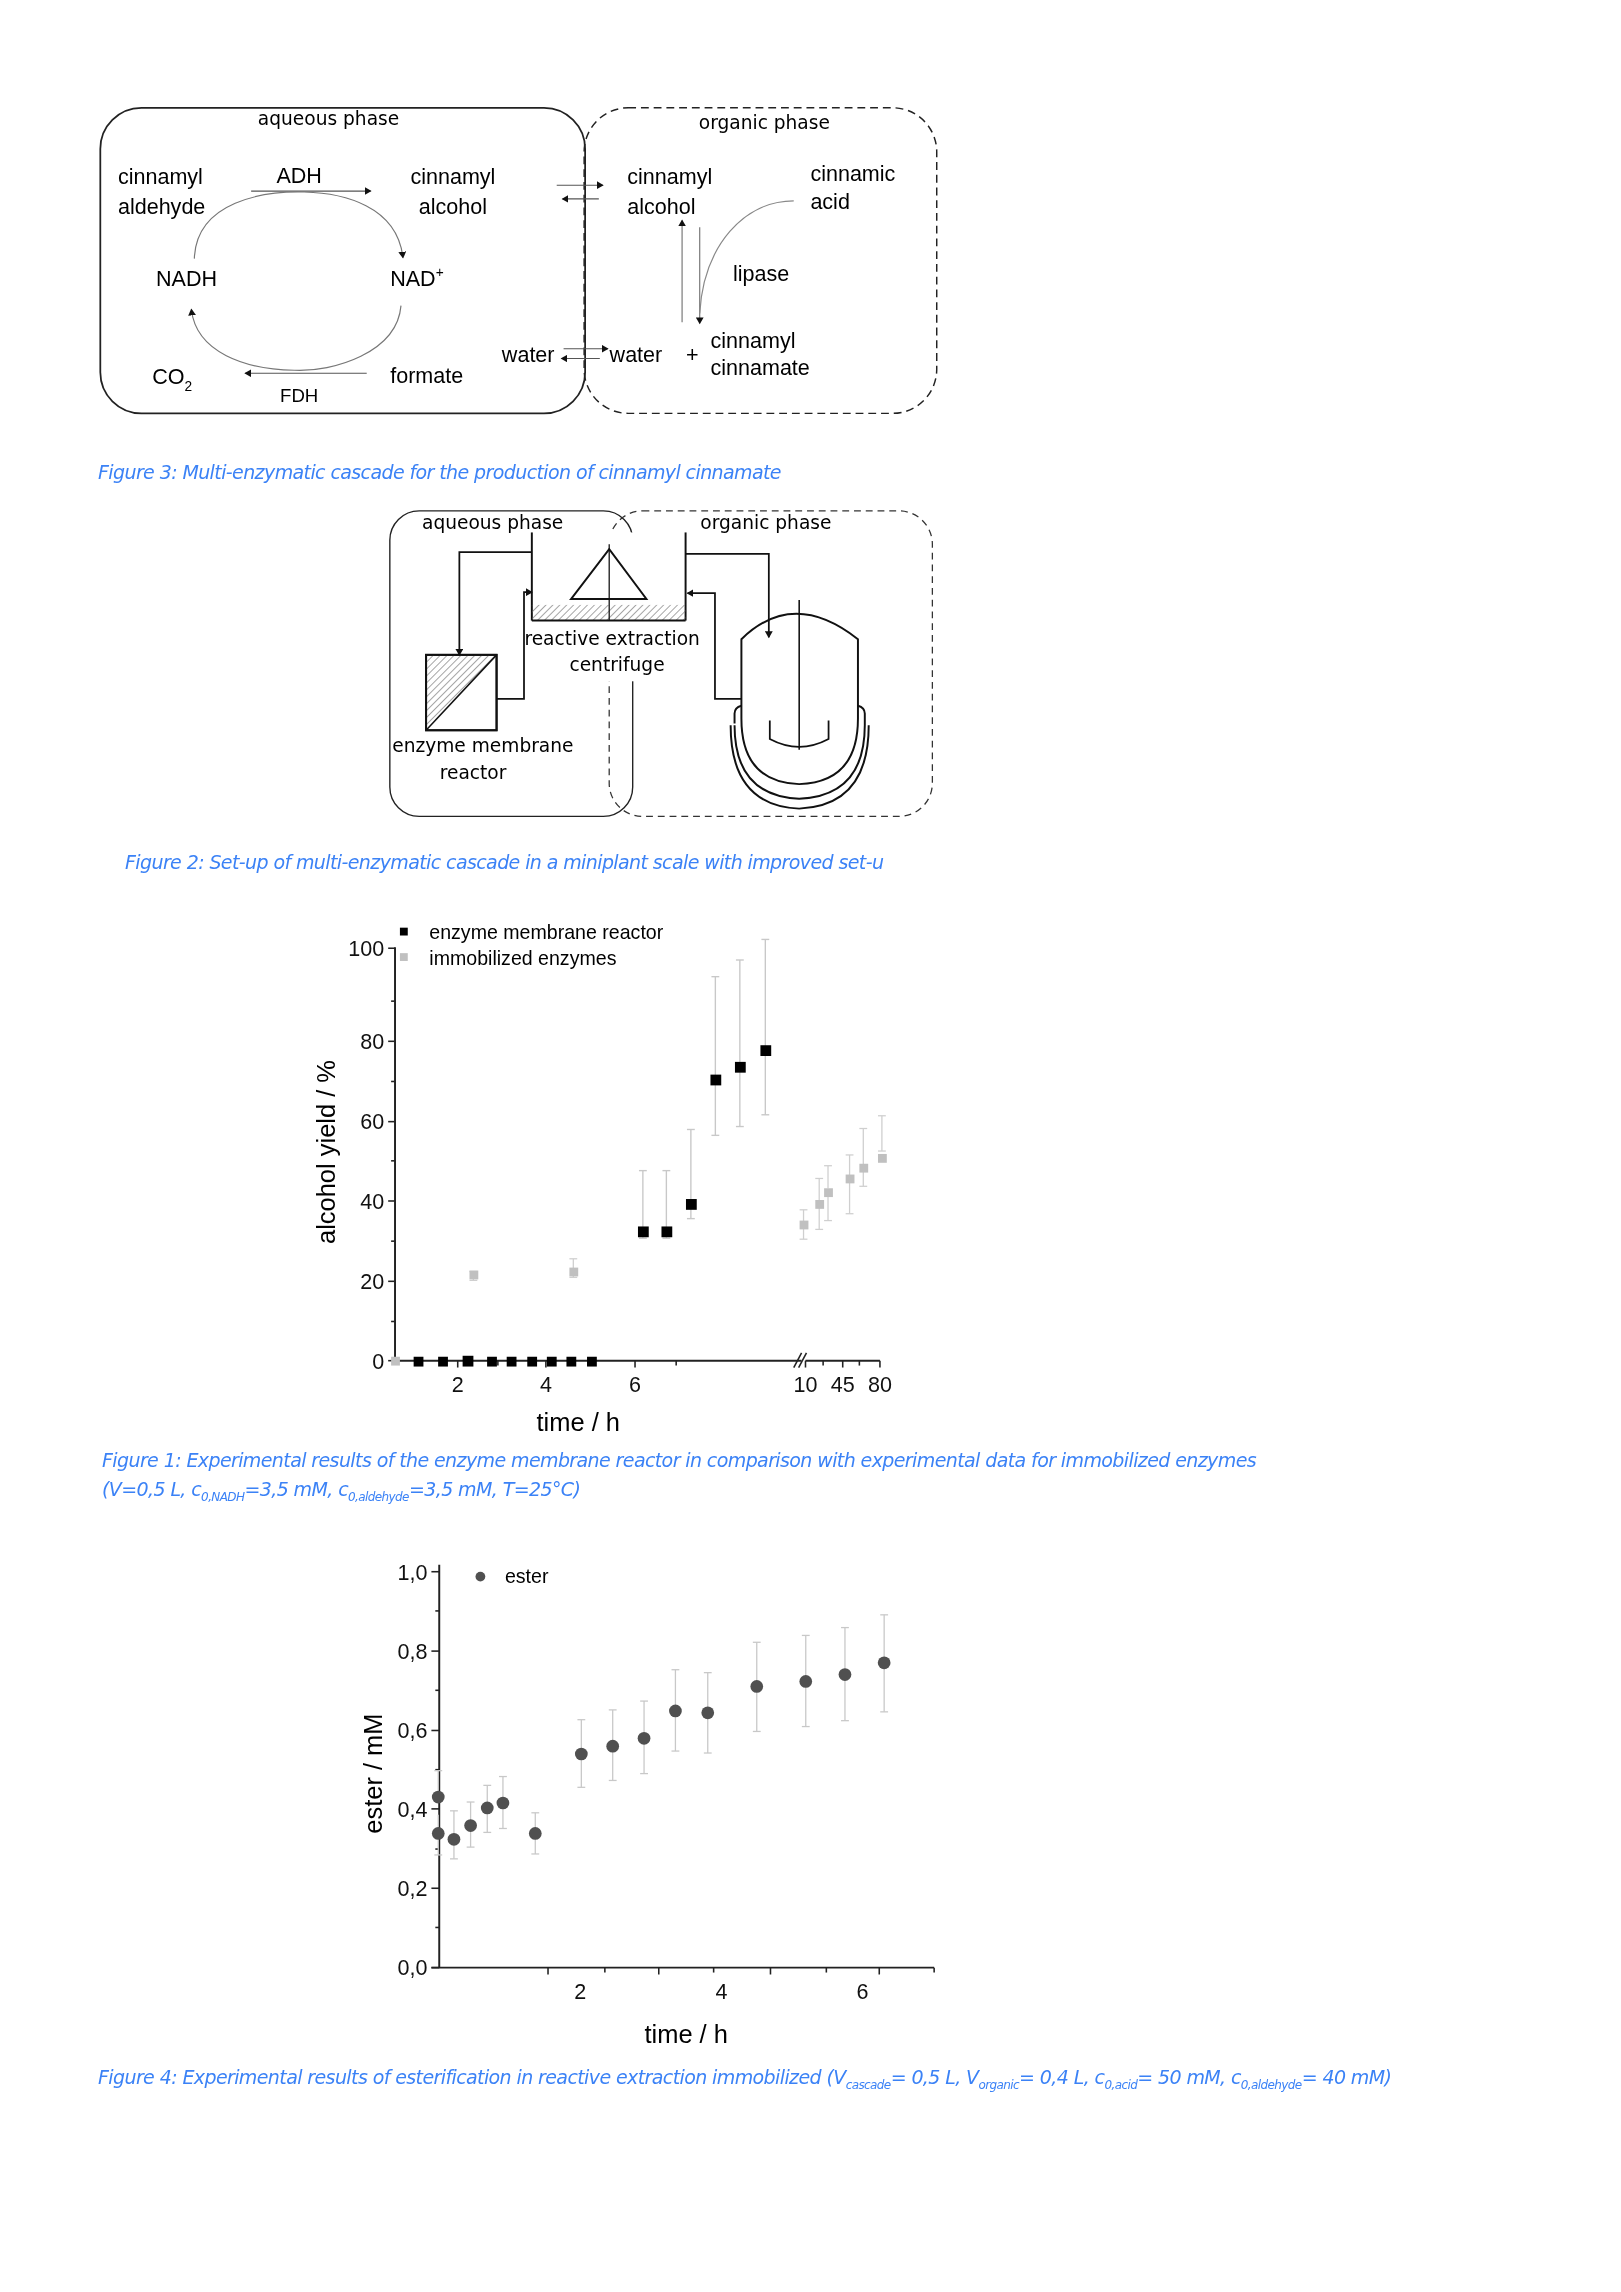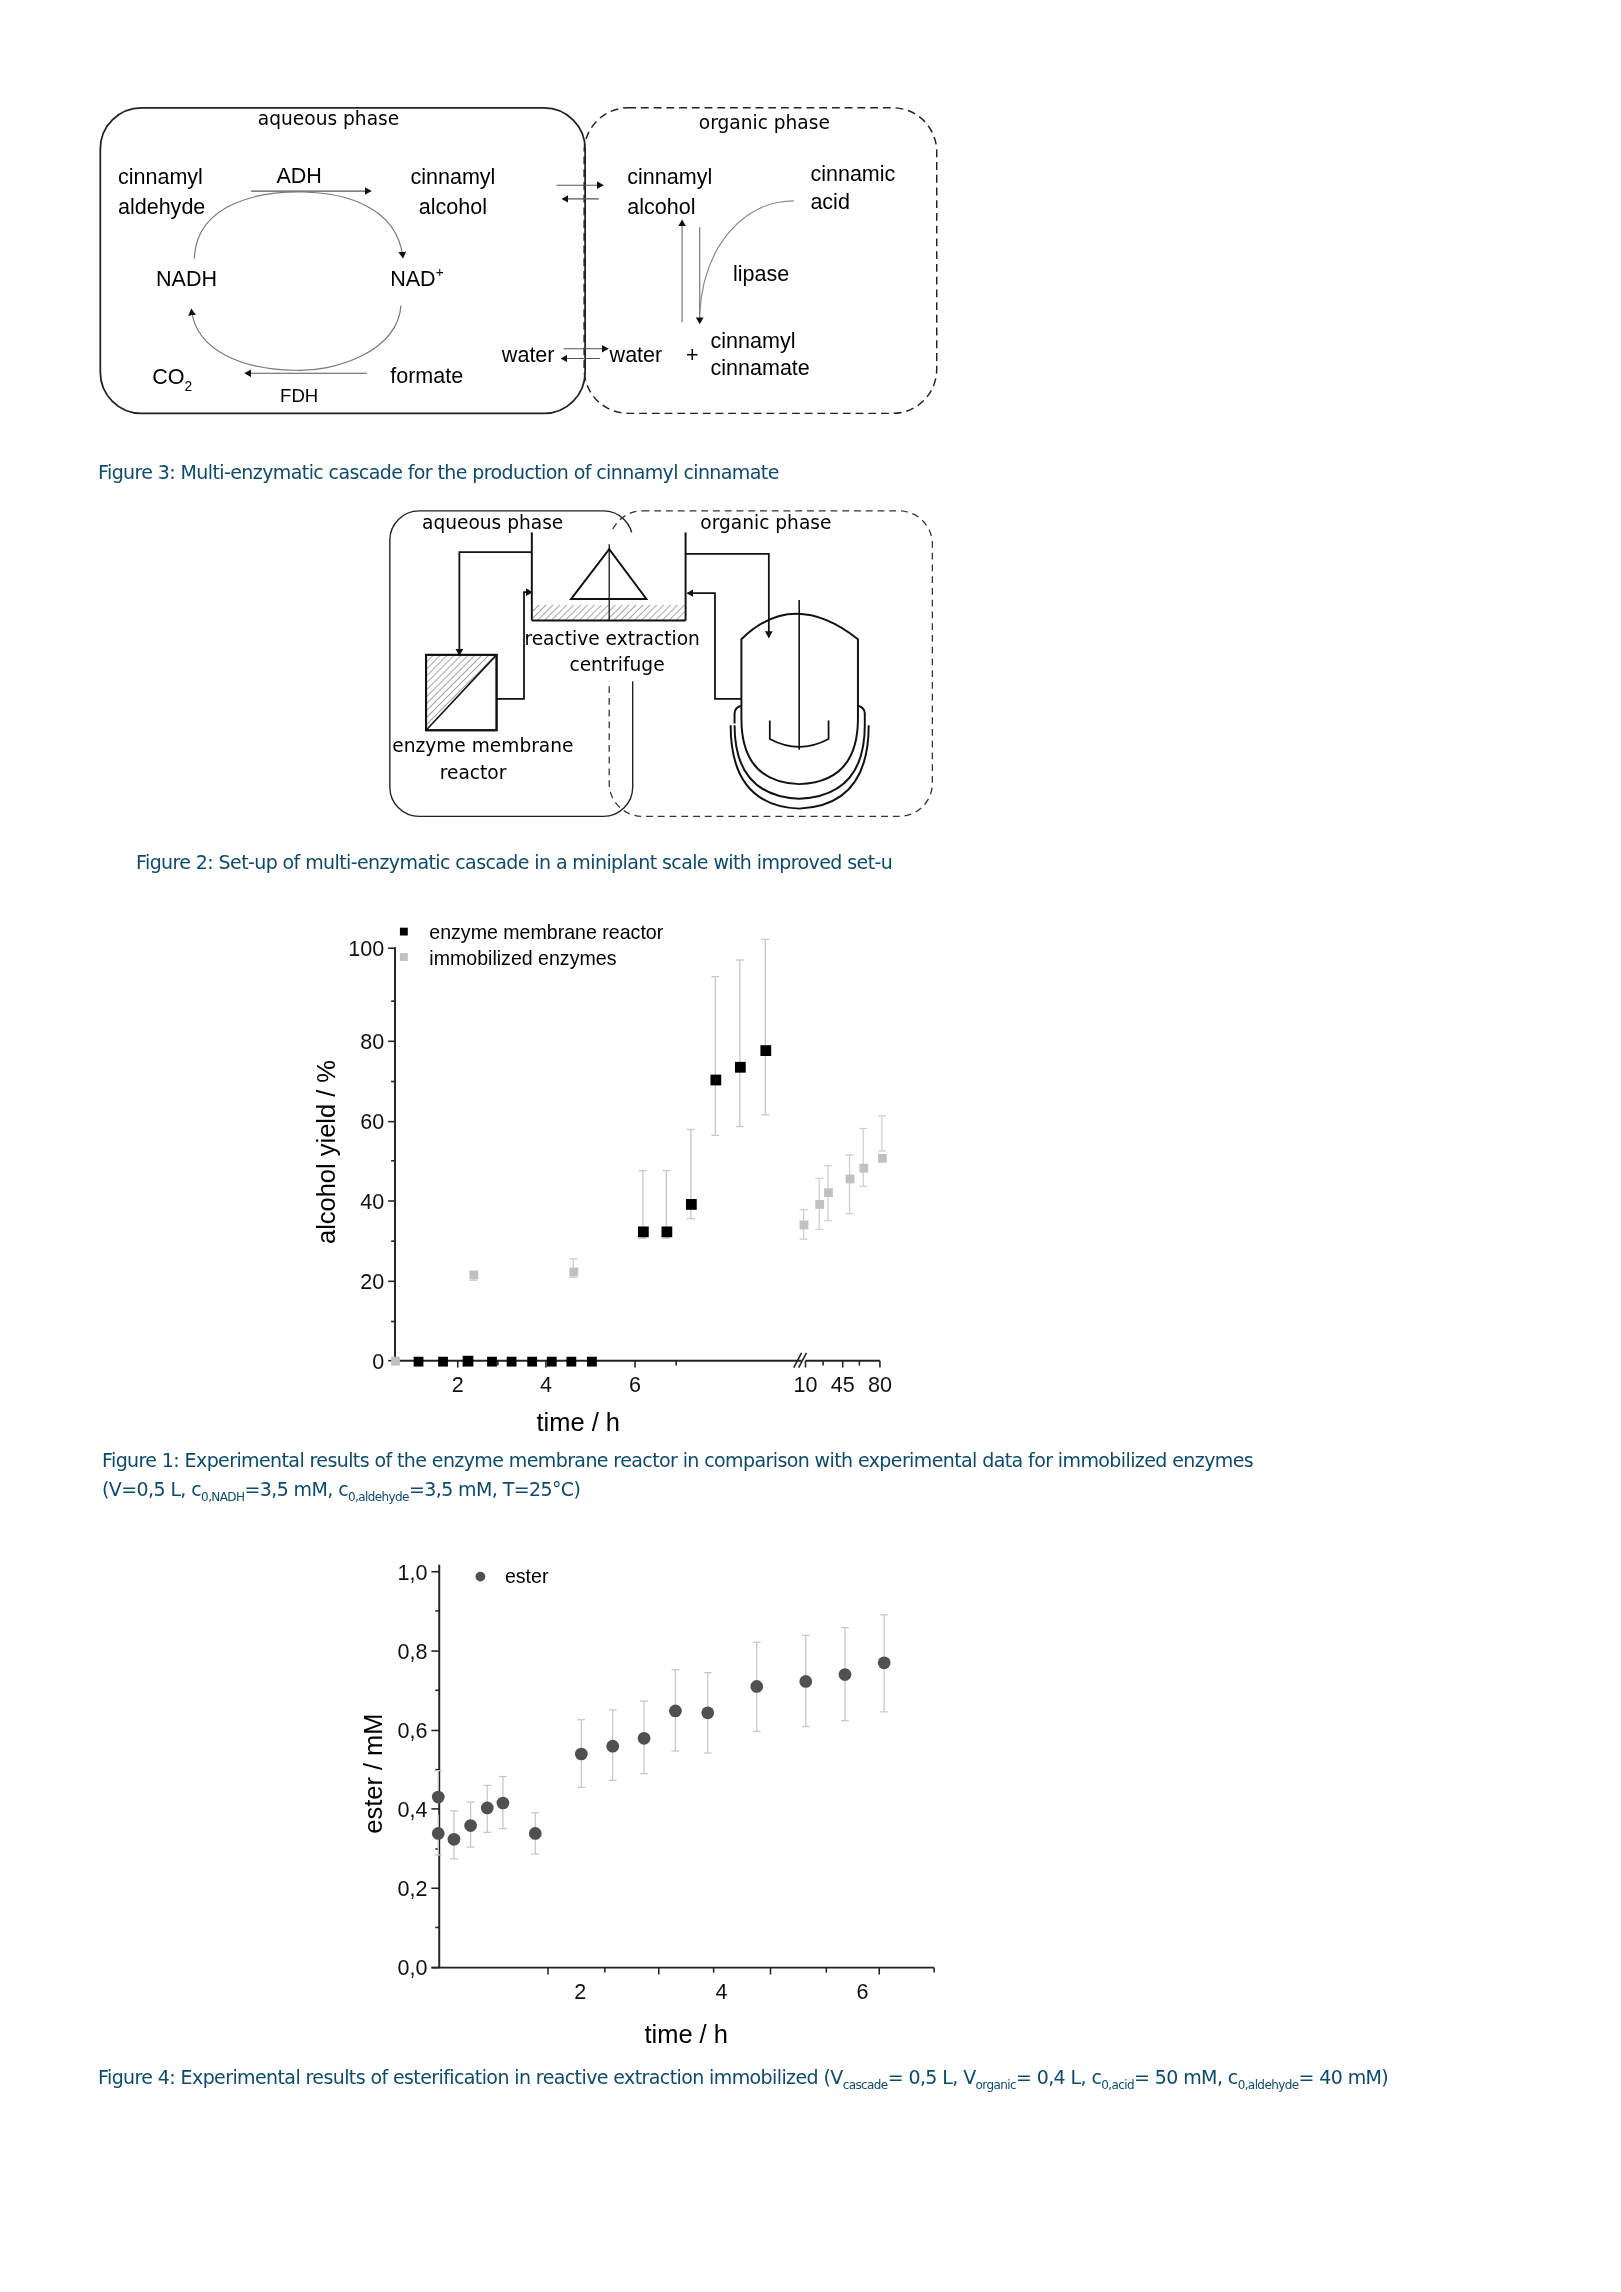--- a/index.html
+++ b/index.html
@@ -1,18 +1,18 @@
 <!DOCTYPE html>
 <html><head>
 <meta charset="utf-8">
 <style>
   html, body { margin:0; padding:0; background:#fff; }
   body { width:1621px; height:2293px; position:relative; font-family:"Liberation Sans", sans-serif; color:#111; overflow:hidden; }
   .abs { position:absolute; }
-  .caption { position:absolute; font-family:"DejaVu Sans", sans-serif; font-size:19px; color:#0c4a6e; letter-spacing:-0.6px; white-space:nowrap; transform-origin:left top; }
+  .caption { position:absolute; font-family:"DejaVu Sans", sans-serif; font-style:italic; font-size:19px; color:#3b82f6; letter-spacing:-0.6px; white-space:nowrap; transform-origin:left top; }
   .caption sub { font-size:12px; }
   svg text { font-family:"Liberation Sans", sans-serif; }
   .sans2 { font-family:"DejaVu Sans", sans-serif; }
 </style>
 </head>
 <body>
 
 <svg class="abs" style="left:93px;top:98px" width="853" height="333" viewBox="95 100 870 340">
   <defs>
     <marker id="ah" markerWidth="8" markerHeight="8" refX="6" refY="4" orient="auto" markerUnits="userSpaceOnUse">
@@ -111,21 +111,21 @@
     <path d="M757,680 L757,652 Q810,600 876,652 L876,733 Q876,798 816,800 Q757,798 757,733 Z" fill="none" stroke="#111" stroke-width="2"></path>
     <path d="M750,738 L750,728 Q750,722 757,720 M876,720 Q883,722 883,728 L883,740 Q883,812 816,815 Q750,812 750,740" fill="none" stroke="#111" stroke-width="2"></path>
     <path d="M746,740 Q746,822 816,825 Q887,822 887,740" fill="none" stroke="#111" stroke-width="2"></path>
     <line x1="816" y1="612" x2="816" y2="765" stroke="#111" stroke-width="1.6"></line>
     <path d="M786,735 L786,754 Q816,770 846,754 L846,735" fill="none" stroke="#111" stroke-width="1.8"></path>
   </g>
   <polyline points="700,565 785,565 785,650" fill="none" stroke="#111" stroke-width="1.8" marker-end="url(#ah2)"></polyline>
   <polyline points="757,713 730,713 730,605 702,605" fill="none" stroke="#111" stroke-width="1.8" marker-end="url(#ah2)"></polyline>
 </svg>
 
-<div class="caption" style="left:136px;top:851px;">Figure 2: Set-up of multi-enzymatic cascade in a miniplant scale with improved set-u</div>
+<div class="caption" style="left:125px;top:851px;">Figure 2: Set-up of multi-enzymatic cascade in a miniplant scale with improved set-u</div>
 
 <svg class="abs" style="left:294px;top:912px" width="637" height="529" viewBox="300 930 650 540">
 
   <line x1="403" y1="966" x2="403" y2="1388" stroke="#222" stroke-width="2"></line>
   <line x1="403" y1="1388" x2="818" y2="1388" stroke="#222" stroke-width="2"></line>
   <line x1="822" y1="1388" x2="898" y2="1388" stroke="#222" stroke-width="2"></line>
 
   <line x1="810" y1="1395" x2="818" y2="1380" stroke="#222" stroke-width="1.6"></line>
   <line x1="815" y1="1395" x2="823" y2="1380" stroke="#222" stroke-width="1.6"></line>
 

